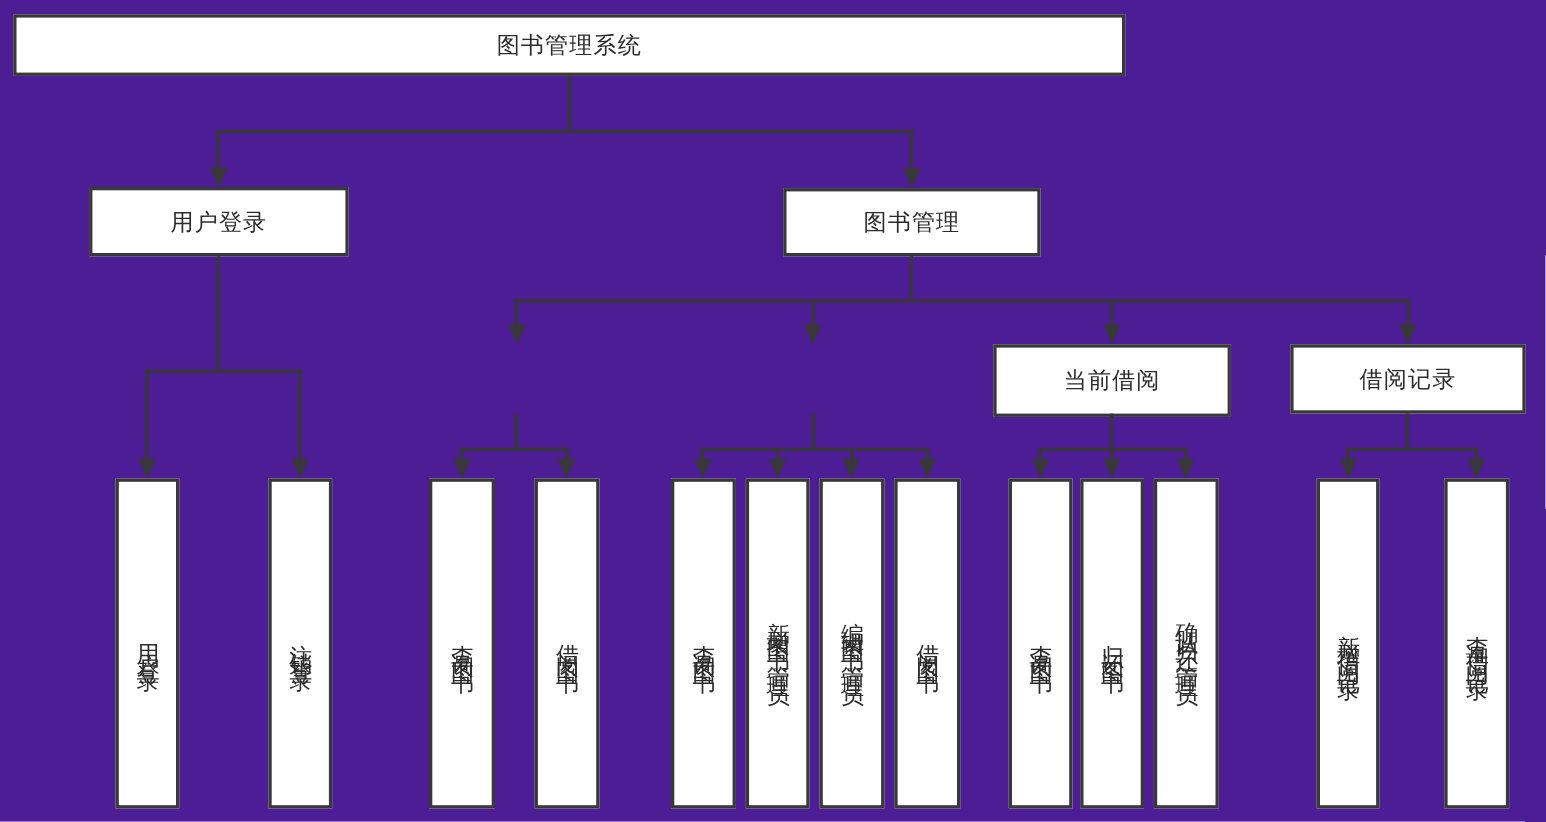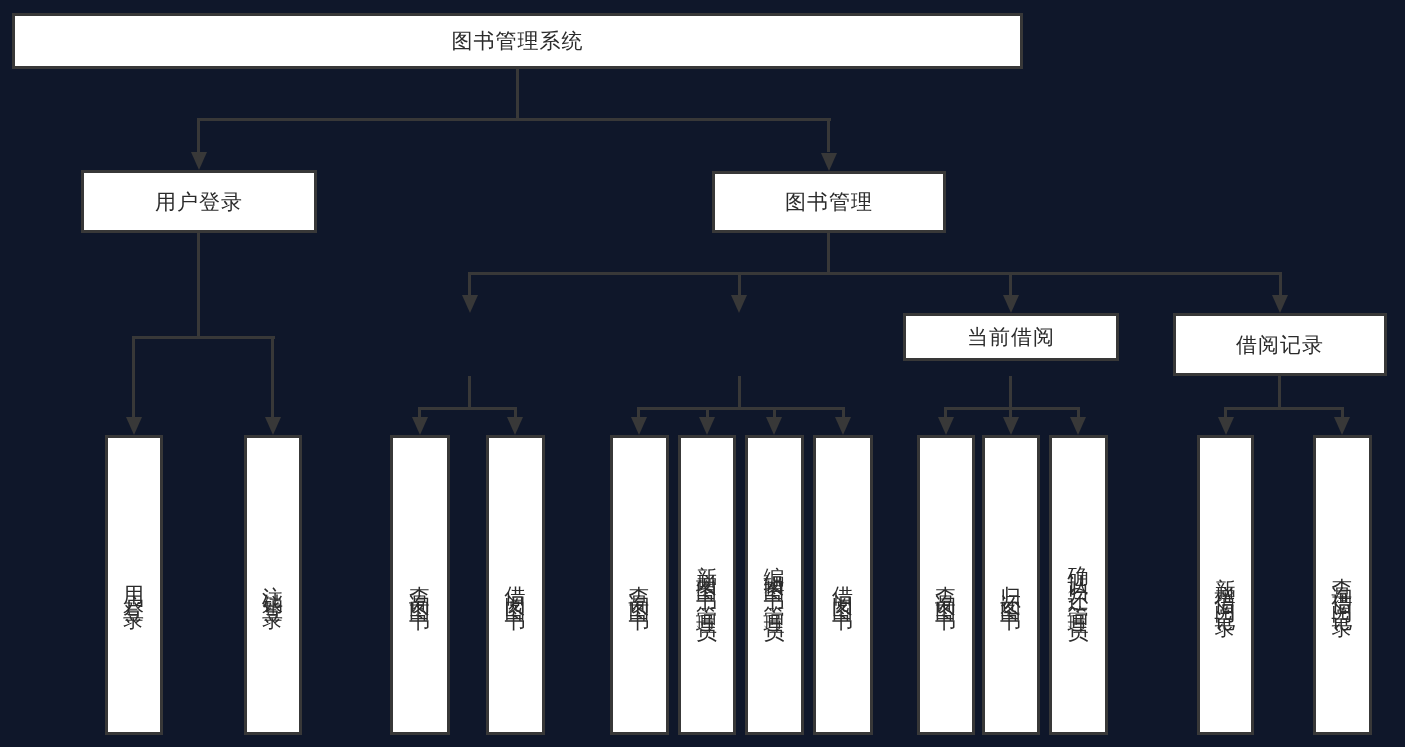--- a/index.html
+++ b/index.html
@@ -1,17 +1,17 @@
 <!DOCTYPE html>
 <html><head>
 <meta charset="utf-8">
 <style>
   html,body{margin:0;padding:0;background:#ffffff;}
   body{font-family:"Liberation Sans","DejaVu Sans",sans-serif;color:#2b2b2b;}
-  .canvas{position:relative;width:1405px;height:747px;background:#0f172a;overflow:hidden;}
+  .canvas{position:relative;width:1405px;height:747px;background:#4c1d95;overflow:hidden;}
 
   
   .node{
     position:absolute;box-sizing:border-box;background:#ffffff;
     border:3px solid #383838;display:flex;align-items:center;justify-content:center;
     font-size:21px;letter-spacing:1px;color:#2b2b2b;
   }
 
   
   .leaf{
@@ -74,21 +74,21 @@
   <div class="hline" style="left:468px;top:272px;width:814px;"></div>
   <div class="vline" style="left:468px;top:272px;height:23px;"></div>
   <div class="arrowhead" style="left:462px;top:295px;"></div>
   <div class="vline" style="left:738px;top:272px;height:23px;"></div>
   <div class="arrowhead" style="left:731px;top:295px;"></div>
   <div class="vline" style="left:1009px;top:272px;height:23px;"></div>
   <div class="arrowhead" style="left:1003px;top:295px;"></div>
   <div class="vline" style="left:1279px;top:272px;height:23px;"></div>
   <div class="arrowhead" style="left:1272px;top:295px;"></div>
 
-  <div class="node" style="left:903px;top:313px;width:216px;height:48px;">
+  <div class="node" style="left:903px;top:313px;width:216px;height:66px;">
     <span>当前借阅</span>
   </div>
   <div class="node" style="left:1173px;top:313px;width:214px;height:63px;">
     <span>借阅记录</span>
   </div>
 
   <div class="vline" style="left:468px;top:376px;height:31px;"></div>
   <div class="hline" style="left:418px;top:407px;width:99px;"></div>
   <div class="vline" style="left:418px;top:407px;height:10px;"></div>
   <div class="arrowhead" style="left:412px;top:417px;"></div>

